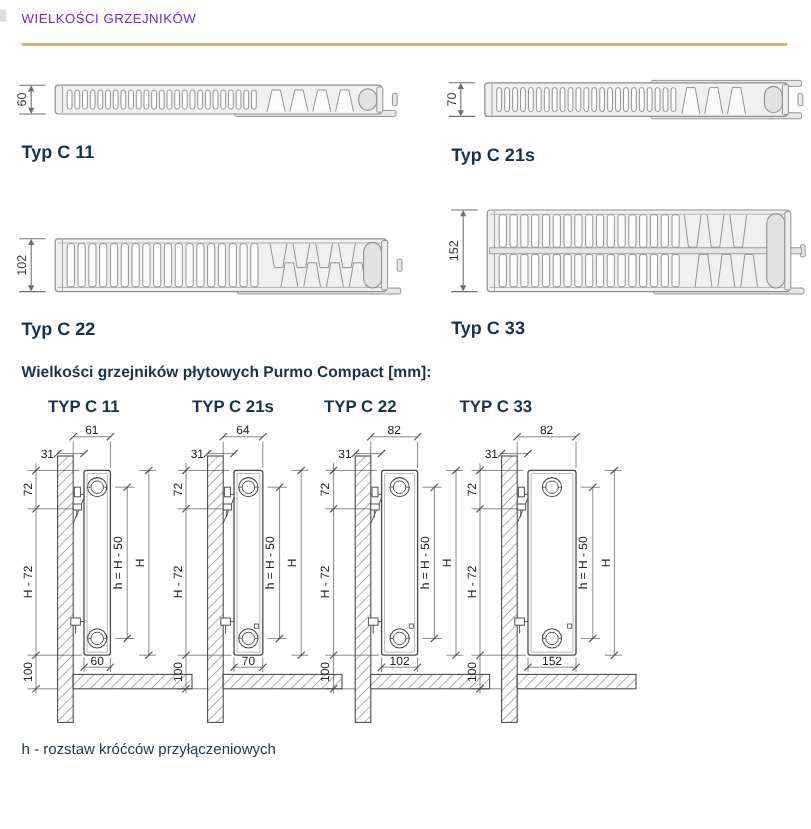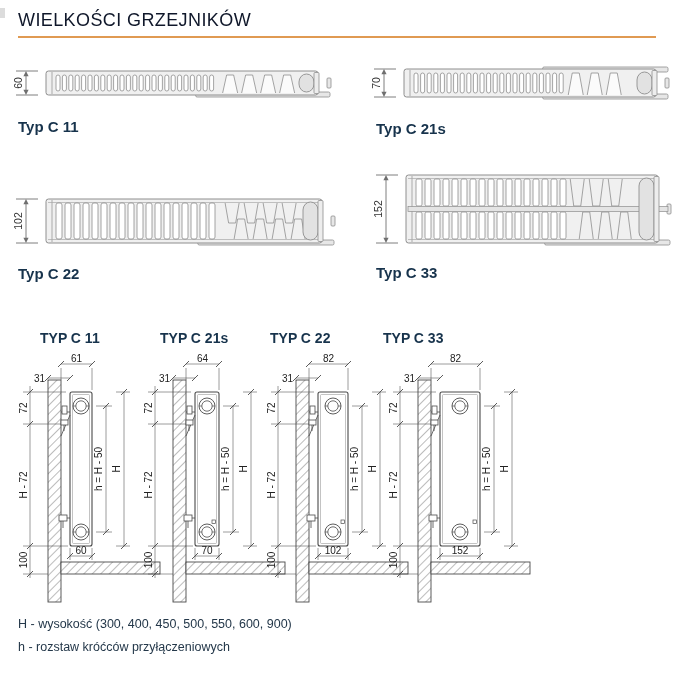--- a/index.html
+++ b/index.html
@@ -1,19 +1,19 @@
 <!DOCTYPE html>
 <html><head>
 <meta charset="utf-8">
 <style>
   html,body{margin:0;padding:0;background:#fff;}
   #canvas{position:relative;width:676px;height:691px;background:#fff;overflow:hidden;
           font-family:"Liberation Sans","DejaVu Sans",sans-serif;}
   .abs{position:absolute;}
-  #page-title{left:18px;top:10px;font-size:18px;letter-spacing:.4px;color:#0f172a;font-weight:400;}
+  #page-title{left:18px;top:10px;font-size:11px;letter-spacing:.4px;color:#6d28d9;font-weight:400;}
   #title-rule{left:18px;top:36px;width:638px;height:2px;background:#E09A52;}
   #edge-artifact{left:0;top:8px;width:5px;height:10px;background:#dcdcdc;}
   .profile-block{position:absolute;}
   .profile-label{font-size:15px;font-weight:bold;color:#17334C;}
   #compact-title{left:18px;top:302px;font-size:13px;font-weight:bold;color:#17334C;}
   .tech-col{position:absolute;top:330px;width:162px;}
   .tech-header{font-size:14px;font-weight:bold;color:#17334C;height:18px;}
   .tech-col svg{margin-top:4px;display:block;}
   #legend{left:18px;top:613px;font-size:12.5px;color:#24384A;line-height:23px;}
   svg{font-family:"Liberation Sans","DejaVu Sans",sans-serif;}
@@ -211,20 +211,21 @@
         <path d="M 207.24 71 L 210.74 44 L 217.74 44 L 221.24 71" fill="none" stroke="#8e8e8e" stroke-width="0.8"></path>
         <path d="M 226.24 71 L 229.74 44 L 236.74 44 L 240.24 71" fill="none" stroke="#8e8e8e" stroke-width="0.8"></path>
         <path d="M 245.24 71 L 248.74 44 L 255.74 44 L 259.24 71" fill="none" stroke="#8e8e8e" stroke-width="0.8"></path>
         <rect x="36" y="38.5" width="260" height="5" fill="#e4e4e4" stroke="#8e8e8e" stroke-width="0.7"></rect>
         <rect x="267" y="10" width="15" height="62" rx="8" fill="#e2e2e2" stroke="#8e8e8e" stroke-width="0.9"></rect>
         <rect x="282" y="8.5" width="5" height="65" rx="1" fill="#ededed" stroke="#8e8e8e" stroke-width="0.8"></rect>
       </svg>
     <div class="profile-label" style="margin:10px 0 0 4px;">Typ C 33</div>
   </div>
 
+  <div class="abs" id="compact-title">Wielkości grzejników płytowych Purmo Compact [mm]:</div>
 
   <div class="tech-col" style="left:8px;">
     <div class="tech-header" style="margin-left:32px;">TYP C 11</div>
     <svg viewBox="0 0 162 256" width="162" height="256">
         <defs>
           <pattern id="h0" width="6" height="6" patternUnits="userSpaceOnUse" patternTransform="rotate(45)">
             <rect width="6" height="6" fill="#fff"></rect>
             <line x1="0" y1="0" x2="0" y2="6" stroke="#7a7a7a" stroke-width="1"></line>
           </pattern>
         </defs>
@@ -501,16 +502,15 @@
         <line x1="62" y1="204" x2="102" y2="204" stroke="#4a4a4a" stroke-width="0.55"></line>
         <line x1="59" y1="207" x2="65" y2="201" stroke="#4a4a4a" stroke-width="0.9"></line>
         <line x1="99" y1="207" x2="105" y2="201" stroke="#4a4a4a" stroke-width="0.9"></line>
         <line x1="62" y1="196" x2="62" y2="208" stroke="#4a4a4a" stroke-width="0.55"></line>
         <line x1="102" y1="196" x2="102" y2="208" stroke="#4a4a4a" stroke-width="0.55"></line>
         <text x="82" y="202" text-anchor="middle" font-size="10" fill="#222">152</text>
       </svg>
   </div>
 
   <div class="abs" id="legend">
-    <div>H - wysokość (300, 400, 450, 500, 550, 600, 900)</div>
     <div>h - rozstaw króćców przyłączeniowych</div>
   </div>
 </div>
 
 </body></html>

